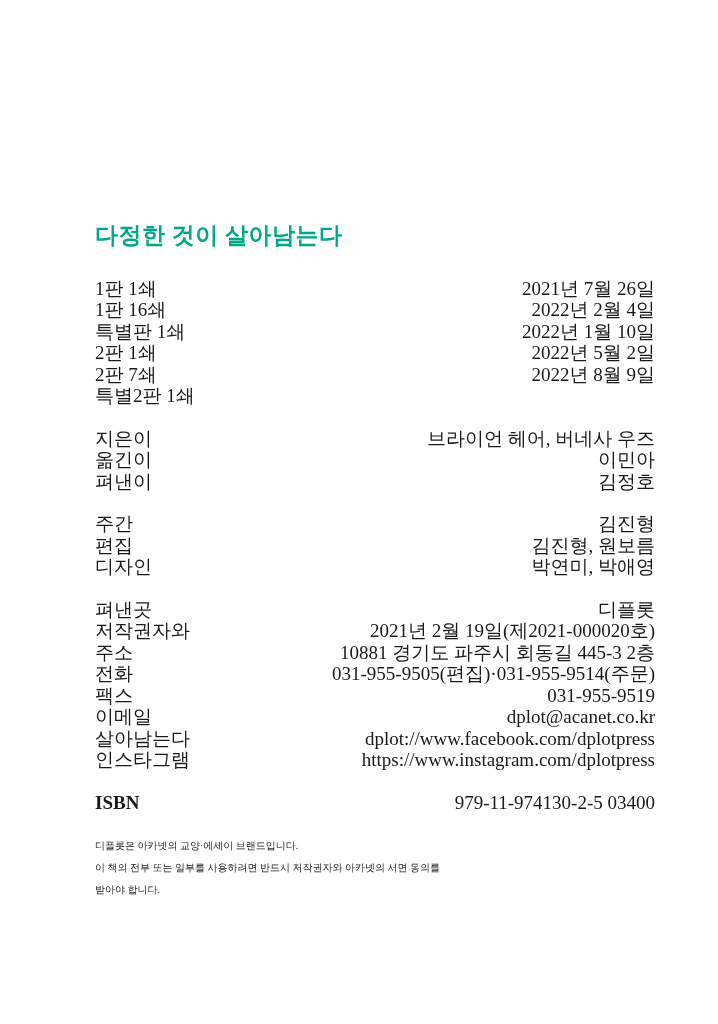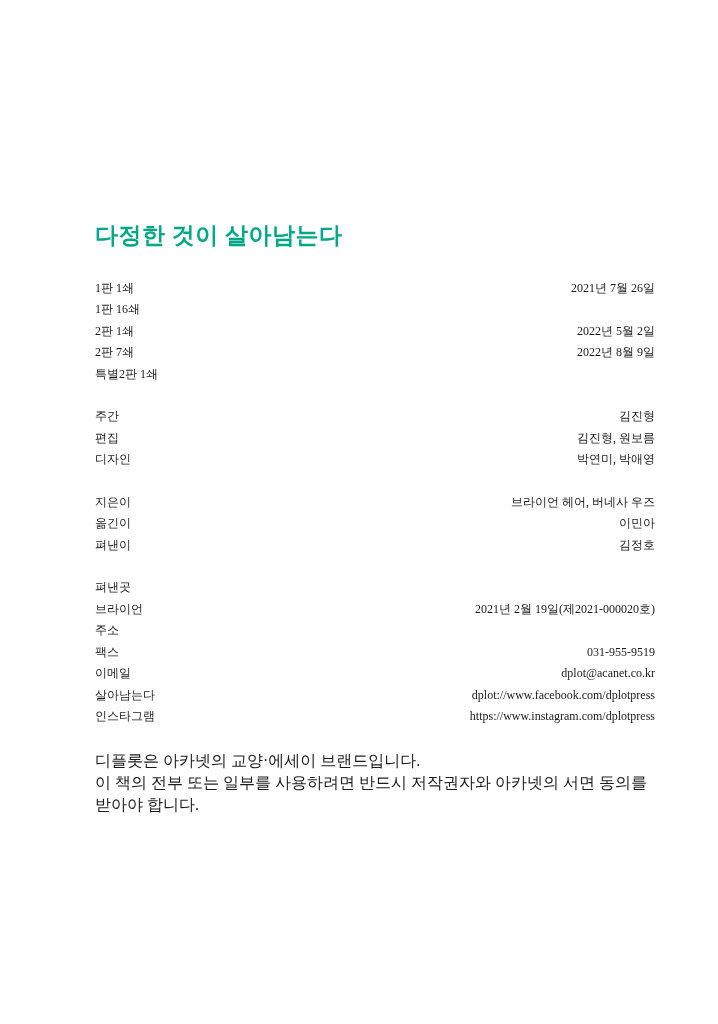--- a/index.html
+++ b/index.html
@@ -30,21 +30,21 @@
   .book-title {
     font-family: "Liberation Serif", serif;
     font-weight: bold;
     font-size: 23px;
     letter-spacing: 0.5px;
     color: #00a886;
     margin: 0 0 28px 0;
     line-height: 1.2;
   }
   .rows {
-    font-size: 12px;
+    font-size: 19px;
     line-height: 21.5px;
   }
   .row {
     display: flex;
     align-items: flex-start;
   }
   .row .label {
     width: 90px;
     flex: 0 0 90px;
     white-space: nowrap;
@@ -57,21 +57,21 @@
   .group {
     margin-bottom: 21px;
   }
   .group:last-child {
     margin-bottom: 0;
   }
   .isbn-row .label {
     font-weight: bold;
   }
   .notice {
-    font-size: 16px;
+    font-size: 10px;
     line-height: 22px;
     margin-top: 22px;
   }
   .notice p {
     margin: 0;
     white-space: nowrap;
   }
 </style>
 </head>
 <body>
@@ -81,93 +81,110 @@
 
     <h1 class="book-title" style="color: rgb(0, 168, 134);">다정한 것이 살아남는다</h1>
 
     <div class="rows group">
       <div class="row">
         <span class="label">1판 1쇄</span>
         <span class="value">2021년 7월 26일</span>
       </div>
       <div class="row">
         <span class="label">1판 16쇄</span>
+        <span class="value">2022년 2월 4일</span>
+      </div>
+      <div class="row">
+        <span class="label">특별판 1쇄</span>
+        <span class="value">2022년 1월 10일</span>
       </div>
       <div class="row">
         <span class="label">2판 1쇄</span>
         <span class="value">2022년 5월 2일</span>
       </div>
       <div class="row">
         <span class="label">2판 7쇄</span>
         <span class="value">2022년 8월 9일</span>
       </div>
       <div class="row">
         <span class="label">특별2판 1쇄</span>
+      </div>
+    </div>
+
+    <div class="rows group">
+      <div class="row">
+        <span class="label">지은이</span>
+        <span class="value">브라이언 헤어, 버네사 우즈</span>
+      </div>
+      <div class="row">
+        <span class="label">옮긴이</span>
+        <span class="value">이민아</span>
+      </div>
+      <div class="row">
+        <span class="label">펴낸이</span>
+        <span class="value">김정호</span>
       </div>
     </div>
 
     <div class="rows group">
       <div class="row">
         <span class="label">주간</span>
         <span class="value">김진형</span>
       </div>
       <div class="row">
         <span class="label">편집</span>
         <span class="value">김진형, 원보름</span>
       </div>
       <div class="row">
         <span class="label">디자인</span>
         <span class="value">박연미, 박애영</span>
       </div>
     </div>
 
     <div class="rows group">
       <div class="row">
-        <span class="label">지은이</span>
-        <span class="value">브라이언 헤어, 버네사 우즈</span>
+        <span class="label">펴낸곳</span>
+        <span class="value">디플롯</span>
       </div>
       <div class="row">
-        <span class="label">옮긴이</span>
-        <span class="value">이민아</span>
-      </div>
-      <div class="row">
-        <span class="label">펴낸이</span>
-        <span class="value">김정호</span>
-      </div>
-    </div>
-
-    <div class="rows group">
-      <div class="row">
-        <span class="label">펴낸곳</span>
-      </div>
-      <div class="row">
-        <span class="label">브라이언</span>
+        <span class="label">저작권자와</span>
         <span class="value">2021년 2월 19일(제2021-000020호)</span>
       </div>
       <div class="row">
         <span class="label">주소</span>
+        <span class="value">10881 경기도 파주시 회동길 445-3 2층</span>
+      </div>
+      <div class="row">
+        <span class="label">전화</span>
+        <span class="value">031-955-9505(편집)·031-955-9514(주문)</span>
       </div>
       <div class="row">
         <span class="label">팩스</span>
         <span class="value">031-955-9519</span>
       </div>
       <div class="row">
         <span class="label">이메일</span>
         <span class="value">dplot@acanet.co.kr</span>
       </div>
       <div class="row">
         <span class="label">살아남는다</span>
         <span class="value">dplot://www.facebook.com/dplotpress</span>
       </div>
       <div class="row">
         <span class="label">인스타그램</span>
         <span class="value">https://www.instagram.com/dplotpress</span>
       </div>
     </div>
 
+    <div class="rows group">
+      <div class="row isbn-row">
+        <span class="label">ISBN</span>
+        <span class="value">979-11-974130-2-5 03400</span>
+      </div>
+    </div>
 
     <div class="notice">
       <p>디플롯은 아카넷의 교양·에세이 브랜드입니다.</p>
       <p>이 책의 전부 또는 일부를 사용하려면 반드시 저작권자와 아카넷의 서면 동의를</p>
       <p>받아야 합니다.</p>
     </div>
 
   </div>
 </div>
 

